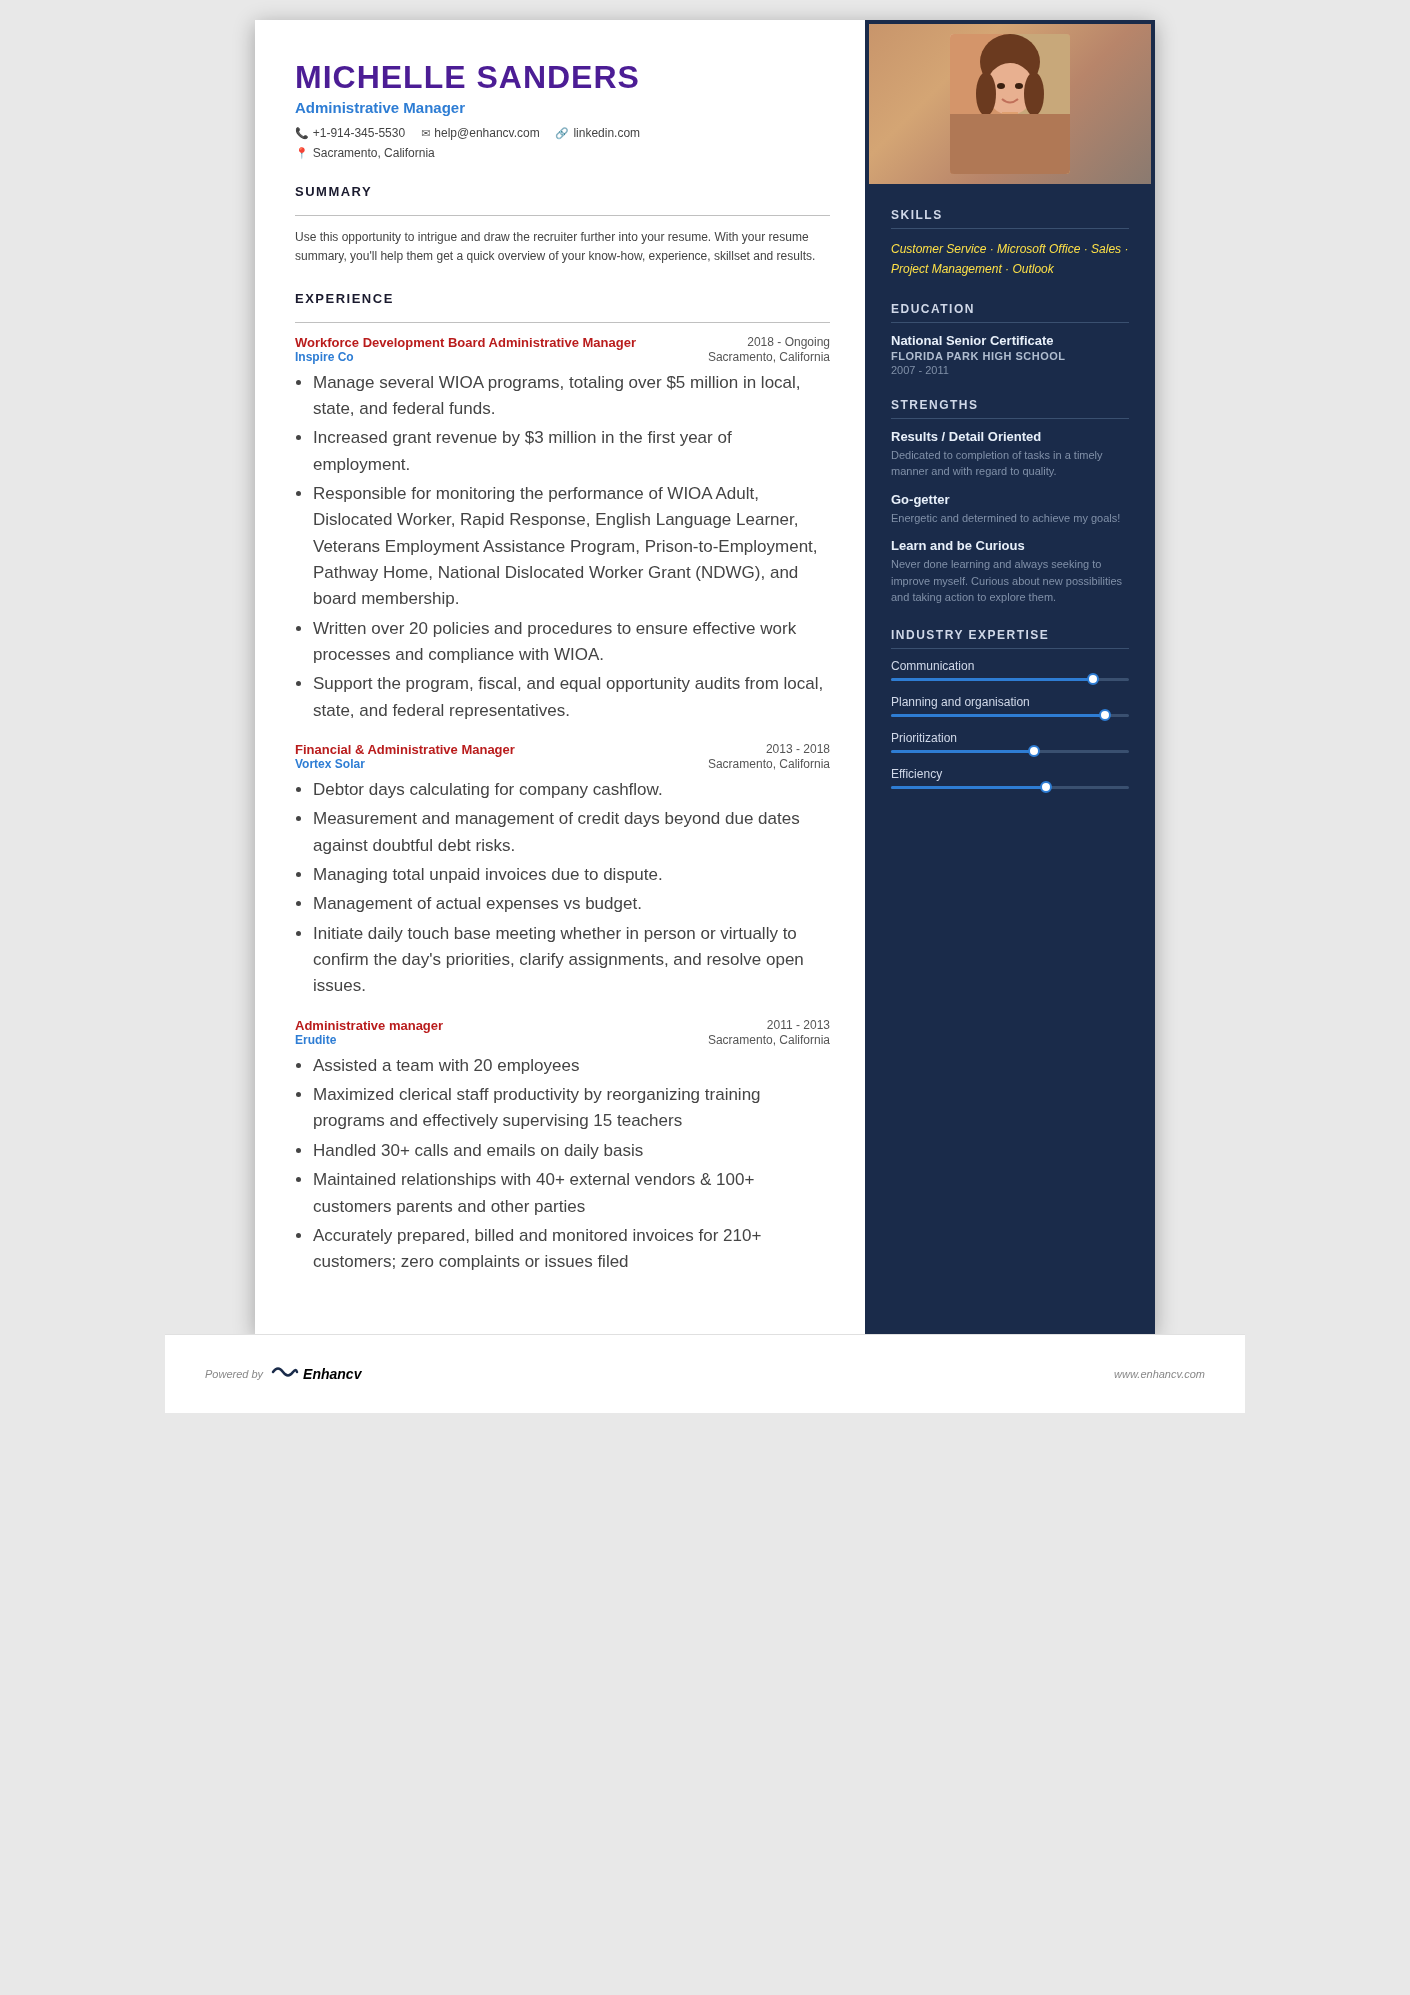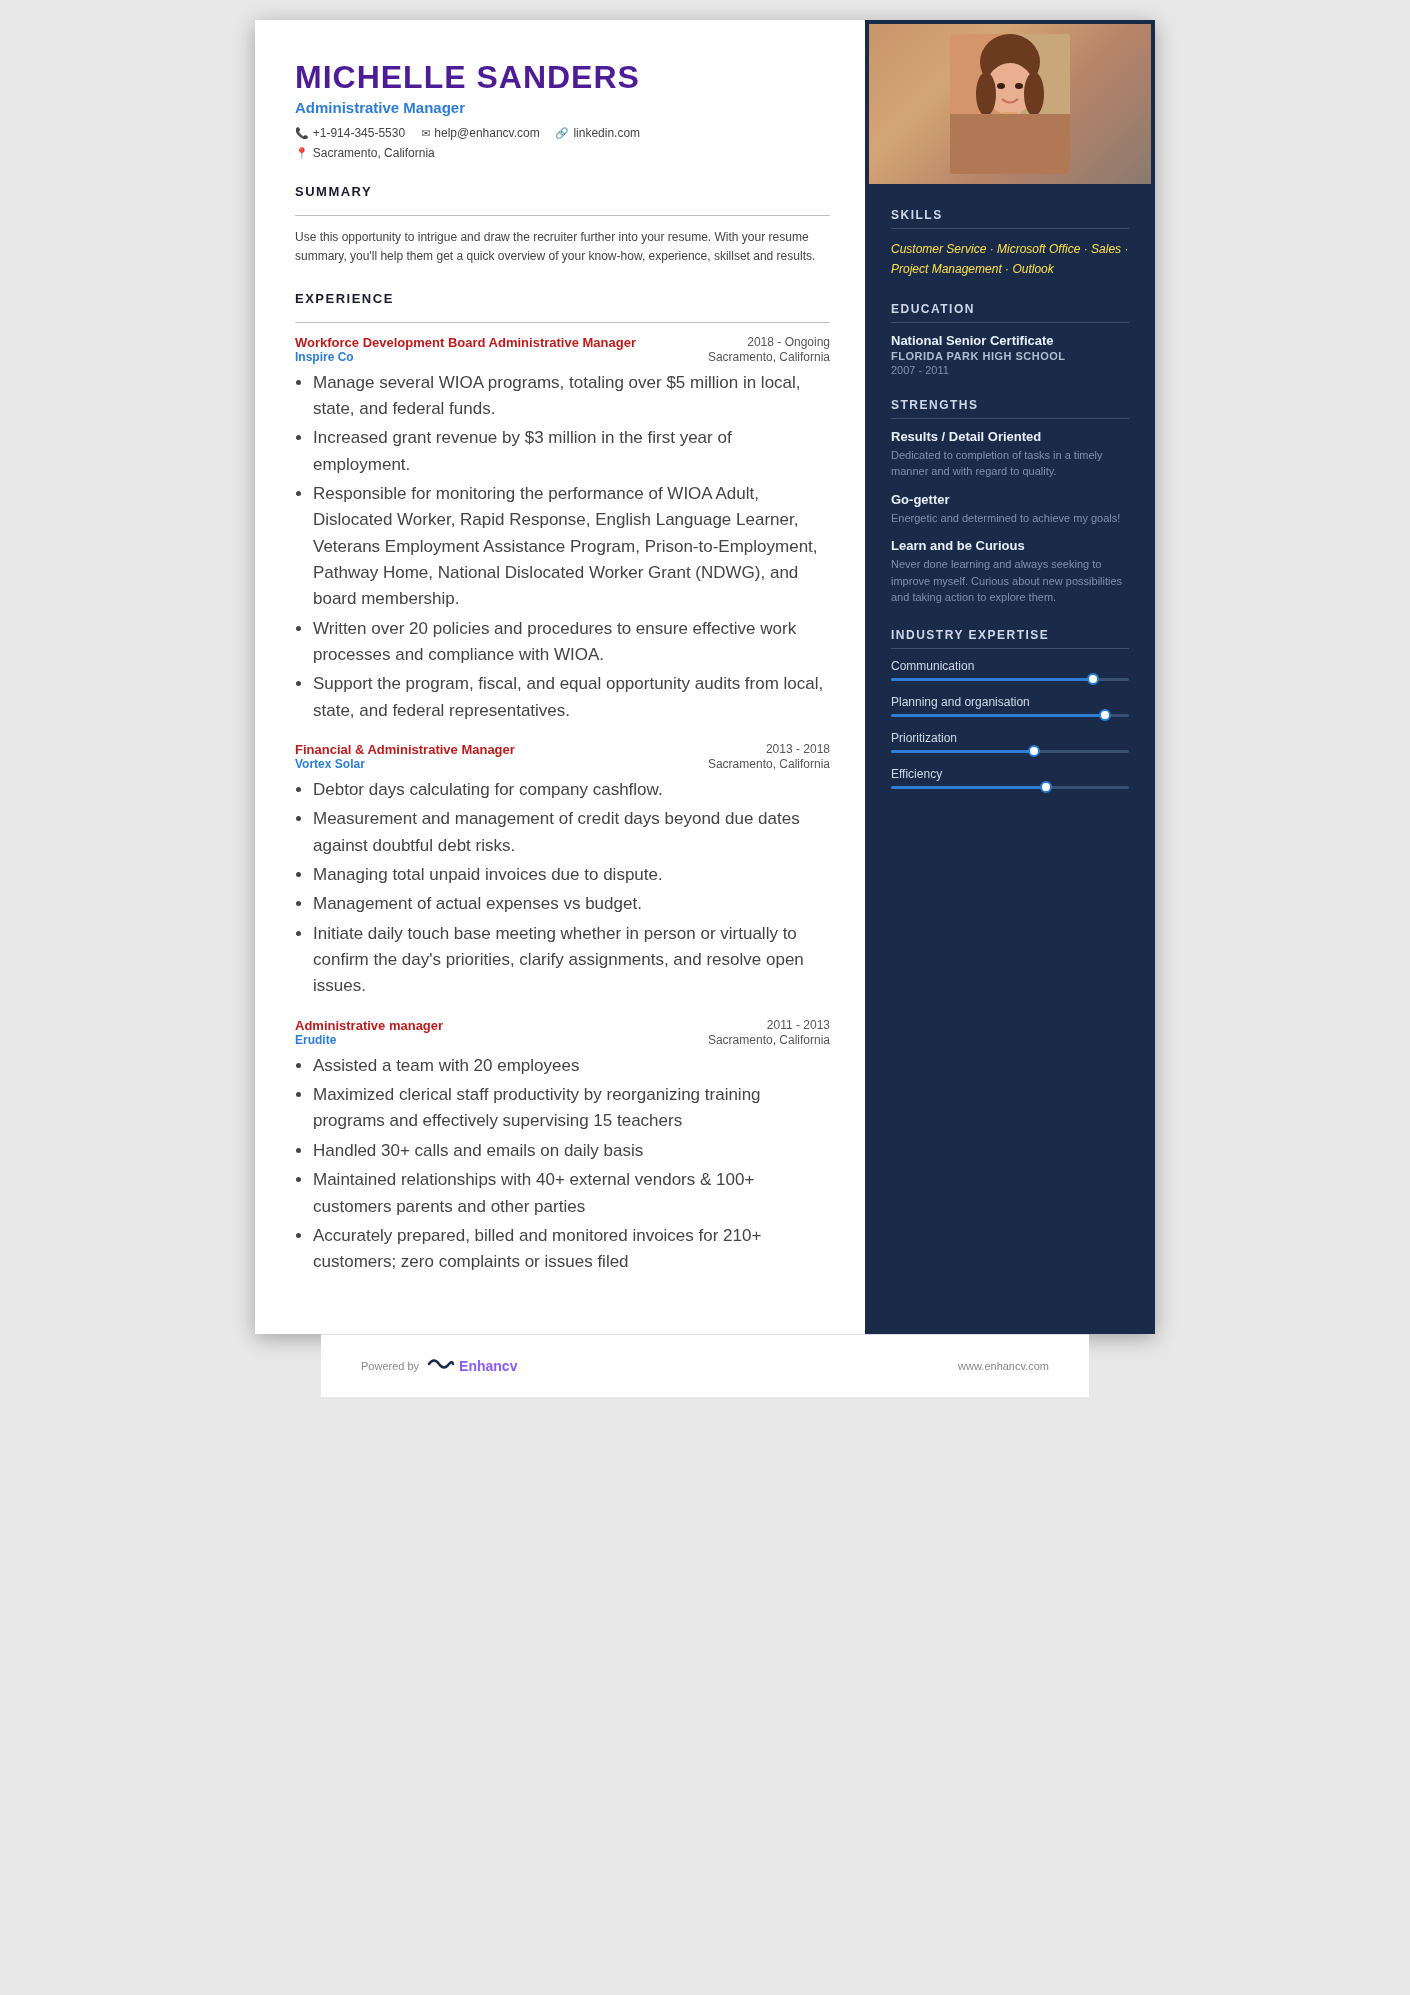--- a/index.html
+++ b/index.html
@@ -249,29 +249,30 @@
       height: 12px;
       background: white;
       border-radius: 50%;
       position: absolute;
       top: -4.5px;
       transform: translateX(-50%);
       border: 2px solid #2e7dd4;
     }
     
     .footer {
-      width: 768px;
+      width: 1080px;
       background: white;
-      padding: 20px 40px;
+      padding: 28px 40px;
       display: flex;
       justify-content: space-between;
       align-items: center;
       border-top: 1px solid #e0e0e0;
       font-size: 11px;
       color: #888;
+      font-style: italic;
     }
     .footer-left {
       display: flex;
       align-items: center;
       gap: 8px;
     }
     .enhancv-logo {
       display: flex;
       align-items: center;
       gap: 4px;
@@ -479,18 +480,18 @@
 
   <div class="footer">
     <div class="footer-left">
       <span>Powered by</span>
       <div class="enhancv-logo">
         <span class="logo-icon">
           <svg width="28" height="18" viewBox="0 0 28 18" xmlns="http://www.w3.org/2000/svg">
             <path d="M2 9 Q7 2 12 9 Q17 16 22 9 Q25 5 26 9" stroke="#1a2b4a" stroke-width="2.5" fill="none" stroke-linecap="round"></path>
           </svg>
         </span>
-        <span style="font-size:14px;font-weight:600;color:#8b5cf6;">Enhancv</span>
+        <span style="font-size:14px;font-weight:600;color:#000000;">Enhancv</span>
       </div>
     </div>
     <div>www.enhancv.com</div>
   </div>
 </div>
 
 </body></html>

